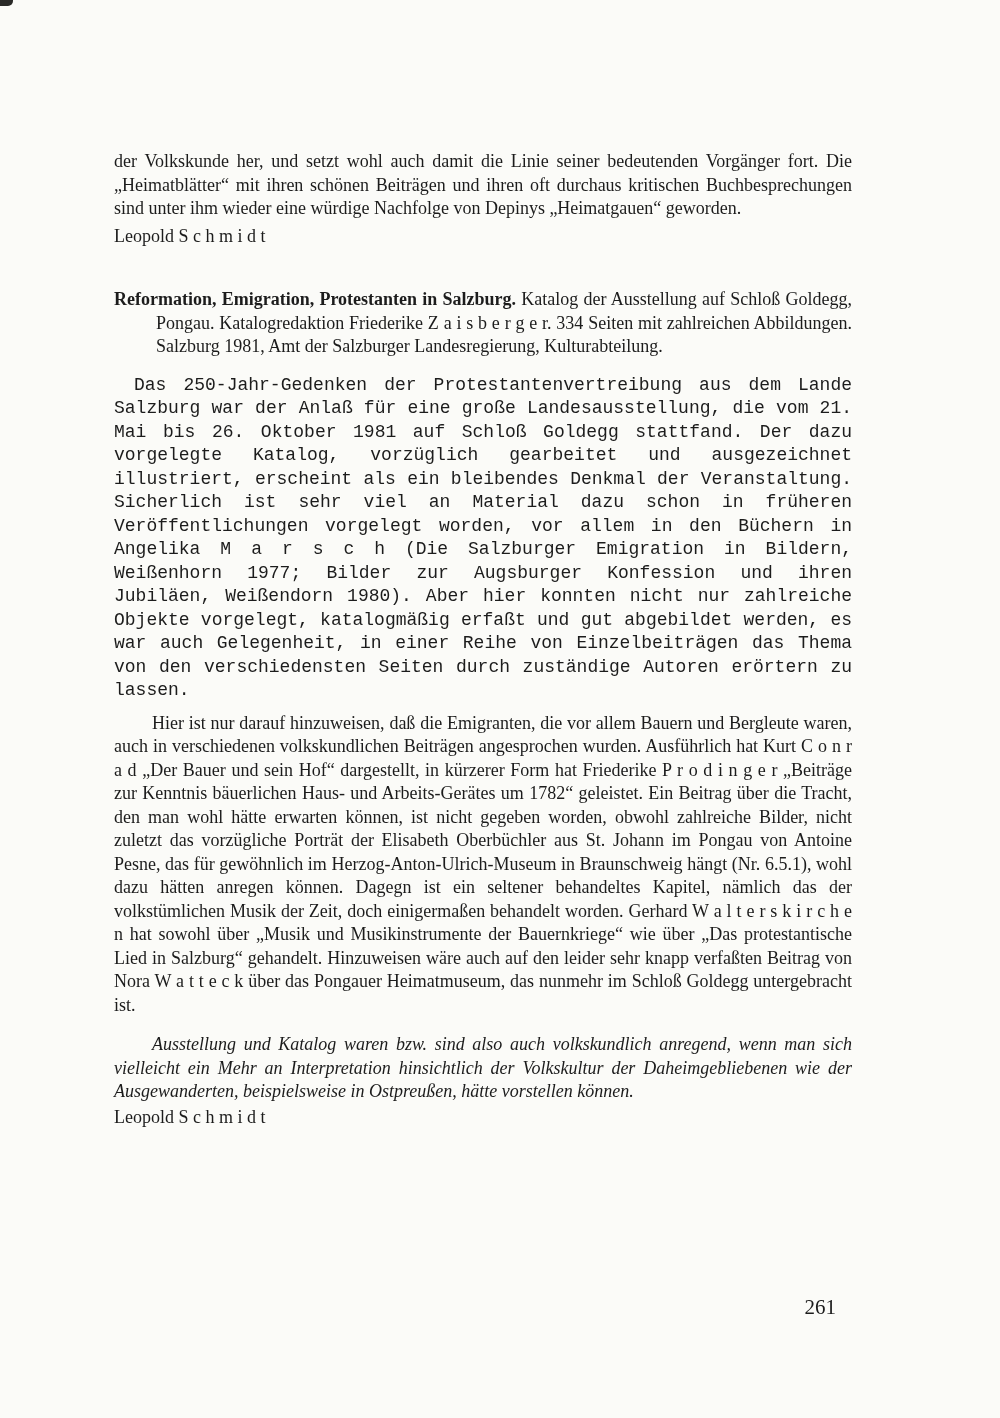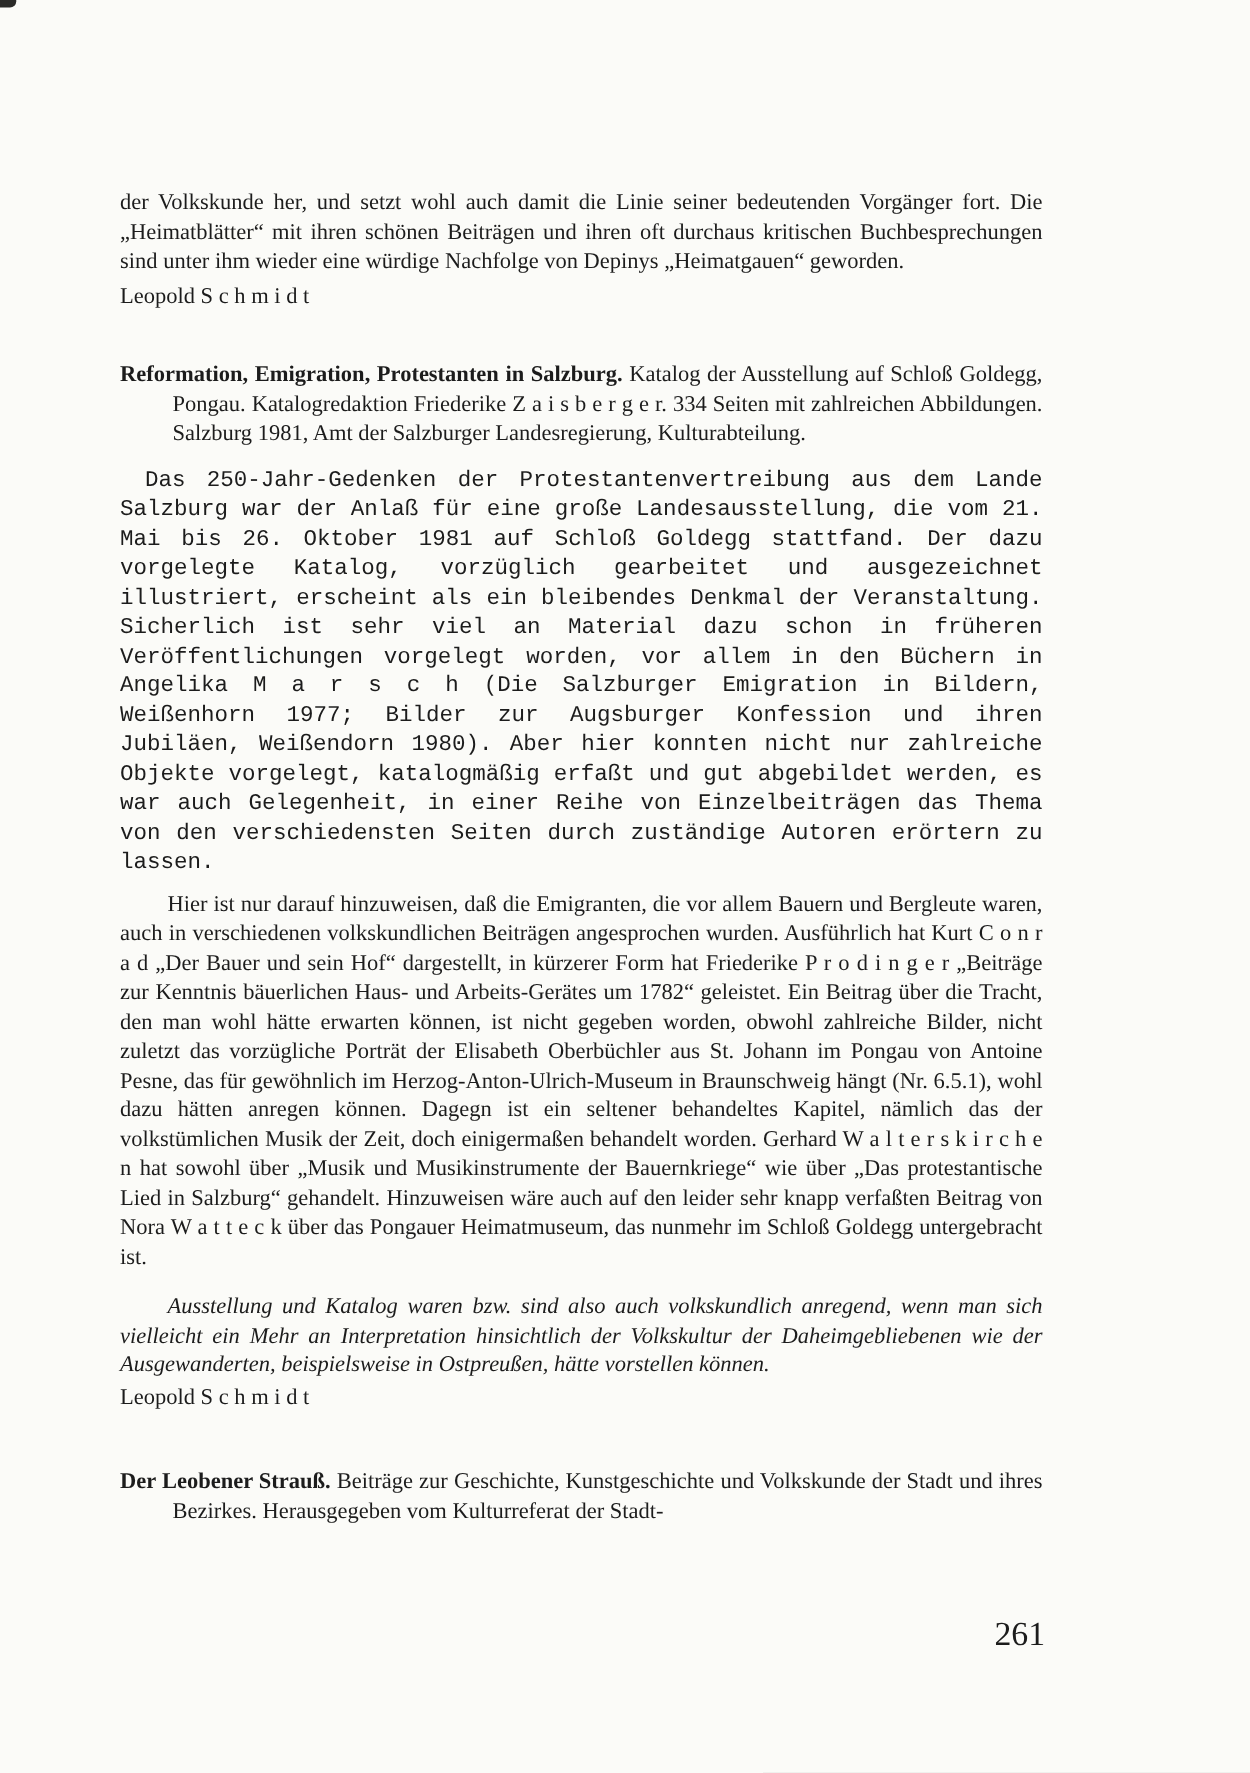--- a/index.html
+++ b/index.html
@@ -21,21 +21,21 @@
     top: 0;
     left: 0;
     width: 13px;
     height: 6px;
     background: #2a2a28;
     border-bottom-right-radius: 5px;
   }
   .text-block {
     position: absolute;
     top: 150px;
-    left: 96px;
+    left: 114px;
     width: 738px;
   }
   p {
     font-size: 18px;
     line-height: 23.5px;
     text-align: justify;
     hyphens: auto;
   }
   .para-cont { text-indent: 0; }
   .indent-sm { text-indent: 20px; }
@@ -53,21 +53,21 @@
   }
   .entry.entry2 { margin-top: 44px; }
   .entry-title { font-weight: bold; }
   .body-para-1 { margin-top: 15px; font-family: Liberation Mono, monospace; }
   .body-para-2 { margin-top: 9px; }
   .body-para-3 { margin-top: 16px; font-style: italic; }
   .page-number {
     position: absolute;
     top: 1295px;
     right: 164px;
-    font-size: 27px;
+    font-size: 21px;
     line-height: 24px;
     color: #1c1c1c;
   }
 </style>
 </head>
 <body>
 
 <div class="page">
   <div class="corner-artifact"></div>
 
@@ -80,18 +80,17 @@
     <p class="entry"><span class="entry-title">Reformation, Emigration, Protestanten in Salzburg.</span><span> Katalog der Ausstellung auf Schloß Goldegg, Pongau. Katalogredaktion Friederike Z a i s b e r g e r. 334 Seiten mit zahlreichen Abbildungen. Salzburg 1981, Amt der Salzburger Landesregierung, Kulturabteilung.</span></p>
 
     <p class="indent-sm body-para-1">Das 250-Jahr-Gedenken der Protestantenvertreibung aus dem Lande Salzburg war der Anlaß für eine große Landesausstellung, die vom 21. Mai bis 26. Oktober 1981 auf Schloß Goldegg stattfand. Der dazu vorgelegte Katalog, vorzüglich gearbeitet und ausgezeichnet illustriert, erscheint als ein bleibendes Denkmal der Veranstaltung. Sicherlich ist sehr viel an Material dazu schon in früheren Veröffentlichungen vorgelegt worden, vor allem in den Büchern in Angelika M a r s c h (Die Salzburger Emigration in Bildern, Weißenhorn 1977; Bilder zur Augsburger Konfession und ihren Jubiläen, Weißendorn 1980). Aber hier konnten nicht nur zahlreiche Objekte vorgelegt, katalogmäßig erfaßt und gut abgebildet werden, es war auch Gelegenheit, in einer Reihe von Einzelbeiträgen das Thema von den verschiedensten Seiten durch zuständige Autoren erörtern zu lassen.</p>
 
     <p class="indent body-para-2">Hier ist nur darauf hinzuweisen, daß die Emigranten, die vor allem Bauern und Bergleute waren, auch in verschiedenen volkskundlichen Beiträgen angesprochen wurden. Ausführlich hat Kurt C o n r a d „Der Bauer und sein Hof“ dargestellt, in kürzerer Form hat Friederike P r o d i n g e r „Beiträge zur Kenntnis bäuerlichen Haus- und Arbeits-Gerätes um 1782“ geleistet. Ein Beitrag über die Tracht, den man wohl hätte erwarten können, ist nicht gegeben worden, obwohl zahlreiche Bilder, nicht zuletzt das vorzügliche Porträt der Elisabeth Oberbüchler aus St. Johann im Pongau von Antoine Pesne, das für gewöhnlich im Herzog-Anton-Ulrich-Museum in Braunschweig hängt (Nr. 6.5.1), wohl dazu hätten anregen können. Dagegn ist ein seltener behandeltes Kapitel, nämlich das der volkstümlichen Musik der Zeit, doch einigermaßen behandelt worden. Gerhard W a l t e r s k i r c h e n hat sowohl über „Musik und Musikinstrumente der Bauernkriege“ wie über „Das protestantische Lied in Salzburg“ gehandelt. Hinzuweisen wäre auch auf den leider sehr knapp verfaßten Beitrag von Nora W a t t e c k über das Pongauer Heimatmuseum, das nunmehr im Schloß Goldegg untergebracht ist.</p>
 
     <p class="indent body-para-3">Ausstellung und Katalog waren bzw. sind also auch volkskundlich anregend, wenn man sich vielleicht ein Mehr an Interpretation hinsichtlich der Volkskultur der Daheimgebliebenen wie der Ausgewanderten, beispielsweise in Ostpreußen, hätte vorstellen können.</p>
 
     <p class="signature sig2">Leopold S c h m i d t</p>
 
-    <p class="entry entry2"><span class="entry-title">Der Leobener Strauß.</span><span> Beiträge zur Geschichte, Kunstgeschichte und Volkskunde der Stadt und ihres Bezirkes. Herausgegeben vom Kulturreferat der Stadt-</span></p>
 
   </div>
 
   <div class="page-number">261</div>
 </div>
 
 </body></html>

